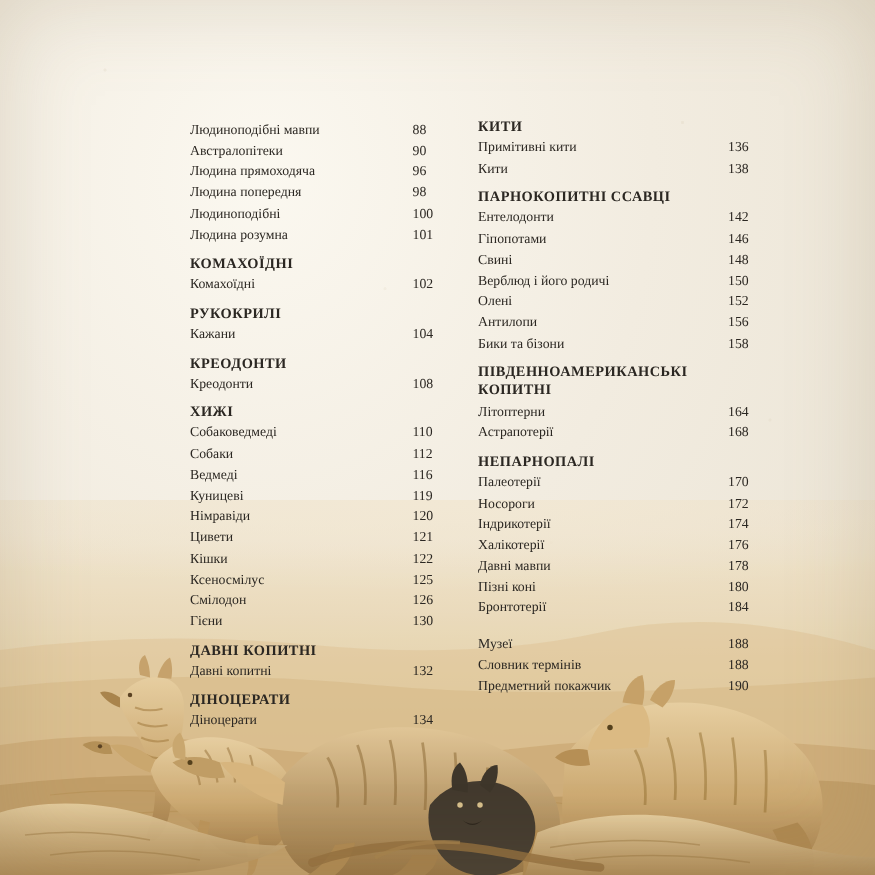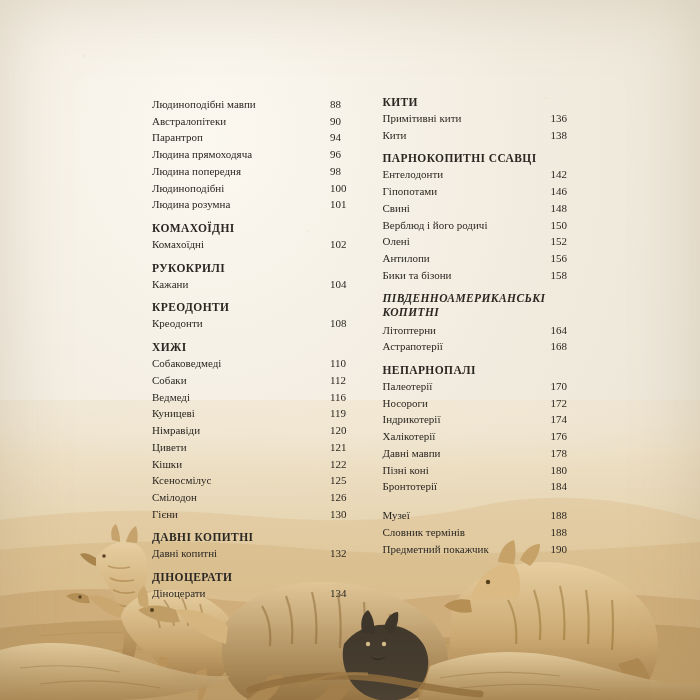--- a/index.html
+++ b/index.html
@@ -69,42 +69,42 @@
   .group { margin-bottom: 0; }
   .group-title {
     font-weight: bold;
     font-size: 11.5px;
     letter-spacing: .4px;
     color: #2b2722;
     margin: 9px 0 2px 12px;
     text-transform: uppercase;
   }
   .group-title.first { margin-top: 0; }
-  .group-title.two-line { line-height: 1.18; font-style: italic; }
+  .group-title.two-line { line-height: 1.18; }
 
   .entry {
     display: flex;
     align-items: flex-start;
     font-size: 11px;
     color: #2b2722;
     line-height: 1.52;
     padding-left: 12px;
   }
   .entry .label { white-space: nowrap; }
   .entry .page-num {
     width: 26px;
     text-align: left;
     white-space: nowrap;
   }
   .col .entry .page-num { margin-left: 4px; }
 
   
   .col .entry { position: relative; }
   .col .entry .page-num { position: absolute; left: 178px; margin-left: 12px; }
-  .col-right .entry .page-num { position: absolute; left: 180px; font-family: Liberation Serif, serif; }
+  .col-right .entry .page-num { position: absolute; left: 212px; font-family: Liberation Serif, serif; }
   .col-right .entry { position: relative; }
 
   .gap-block { height: 12px; }
 
   .backmatter .entry { padding-left: 12px; }
 </style>
 </head>
 <body>
 
 <div class="page">
@@ -286,24 +286,20 @@
       <div class="group">
         <div class="entry">
           <span class="label">Людиноподібні мавпи</span>
           <span class="page-num">88</span>
         </div>
         <div class="entry">
           <span class="label">Австралопітеки</span>
           <span class="page-num">90</span>
         </div>
         <div class="entry">
-          <span class="label">Парантроп</span>
-          <span class="page-num">94</span>
-        </div>
-        <div class="entry">
           <span class="label">Людина прямоходяча</span>
           <span class="page-num">96</span>
         </div>
         <div class="entry">
           <span class="label">Людина попередня</span>
           <span class="page-num">98</span>
         </div>
         <div class="entry">
           <span class="label">Людиноподібні</span>
           <span class="page-num">100</span>

